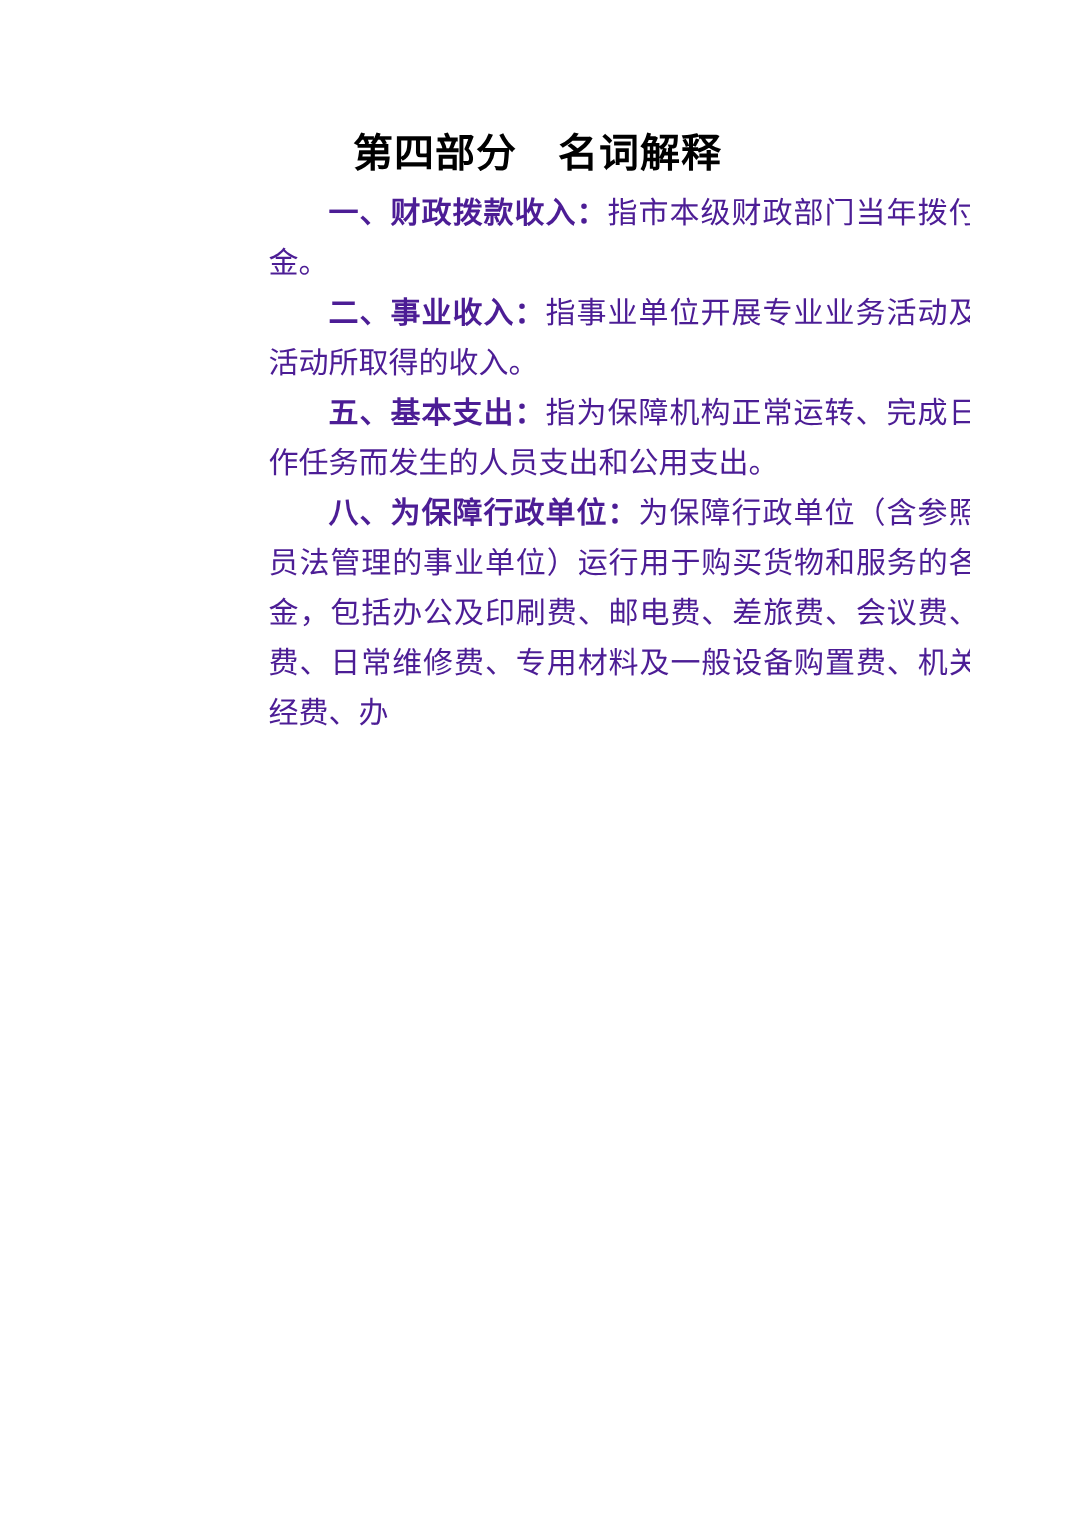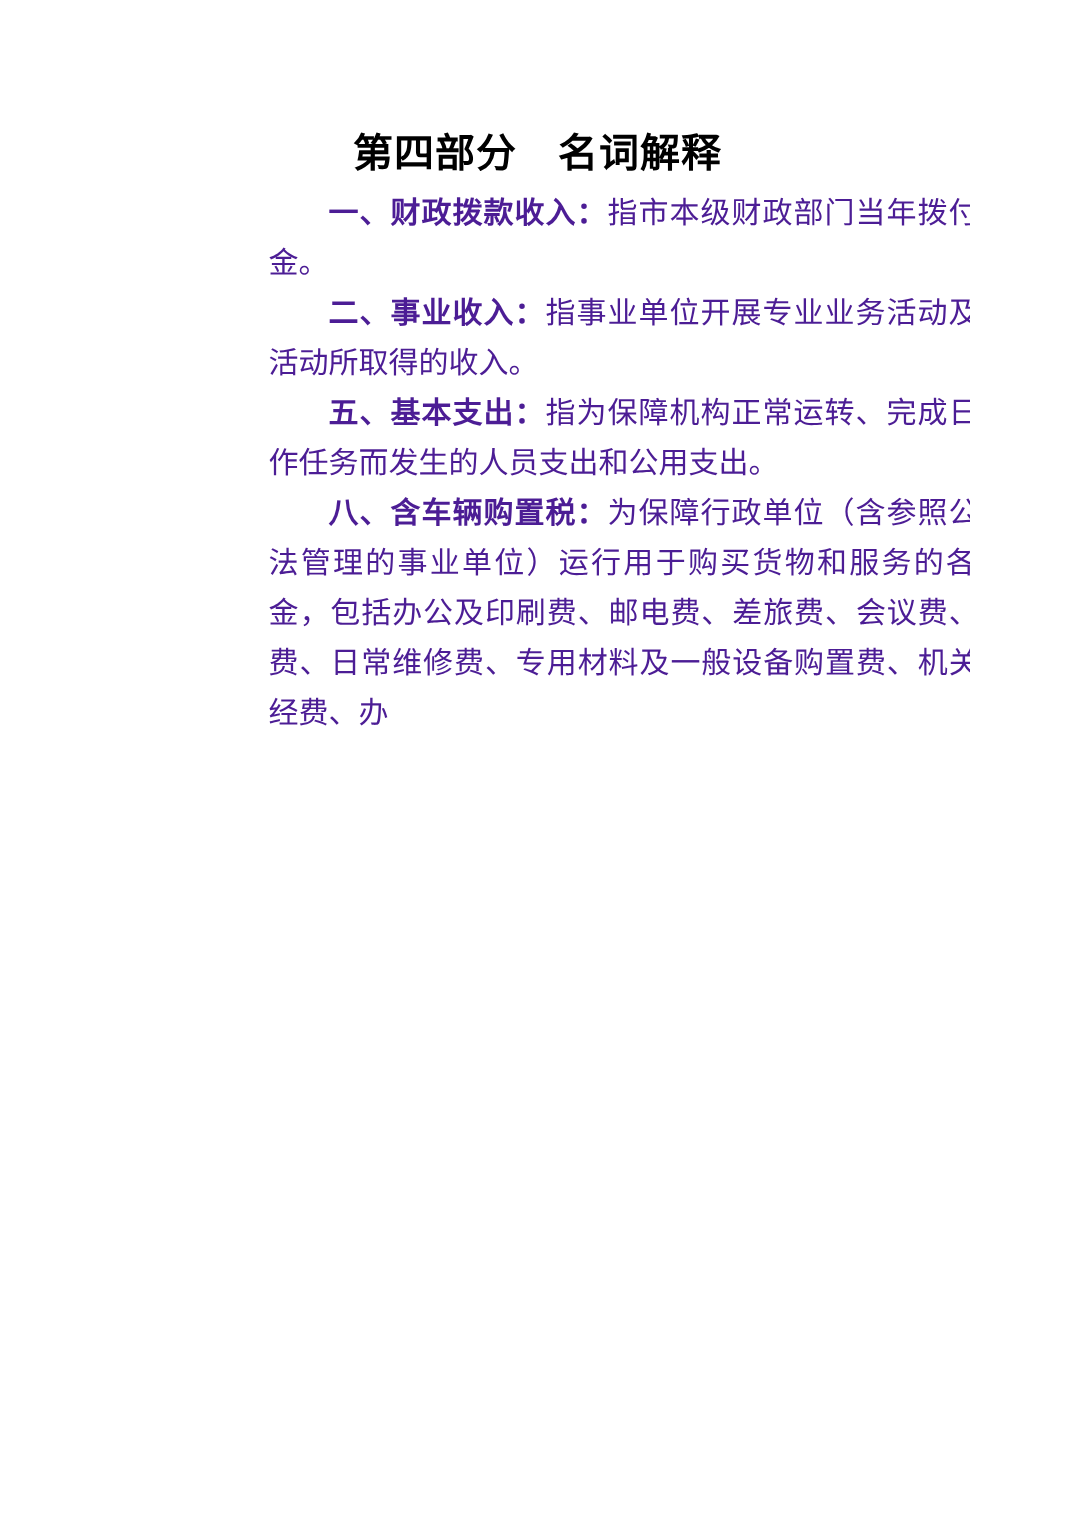--- a/index.html
+++ b/index.html
@@ -84,20 +84,20 @@
 
 
 
     <p>
       <span class="term">五、基本支出：</span><span class="definition">指为保障机构正常运转、完成日常工作任务而发生的人员支出和公用支出。</span>
     </p>
 
 
 
     <p>
-      <span class="term">八、含车辆购置税：</span><span class="definition">为保障行政单位（含参照公务员法管理的事业单位）运行用于购买货物和服务的各项资金，包括办公及印刷费、邮电费、差旅费、会议费、福利费、日常维修费、专用材料及一般设备购置费、机关运行经费、办</span>
+      <span class="term">八、为保障行政单位：</span><span class="definition">为保障行政单位（含参照公务员法管理的事业单位）运行用于购买货物和服务的各项资金，包括办公及印刷费、邮电费、差旅费、会议费、福利费、日常维修费、专用材料及一般设备购置费、机关运行经费、办</span>
     </p>
 
   </div>
 
   <div class="page-number">13</div>
 
 </div>
 
 </body></html>

